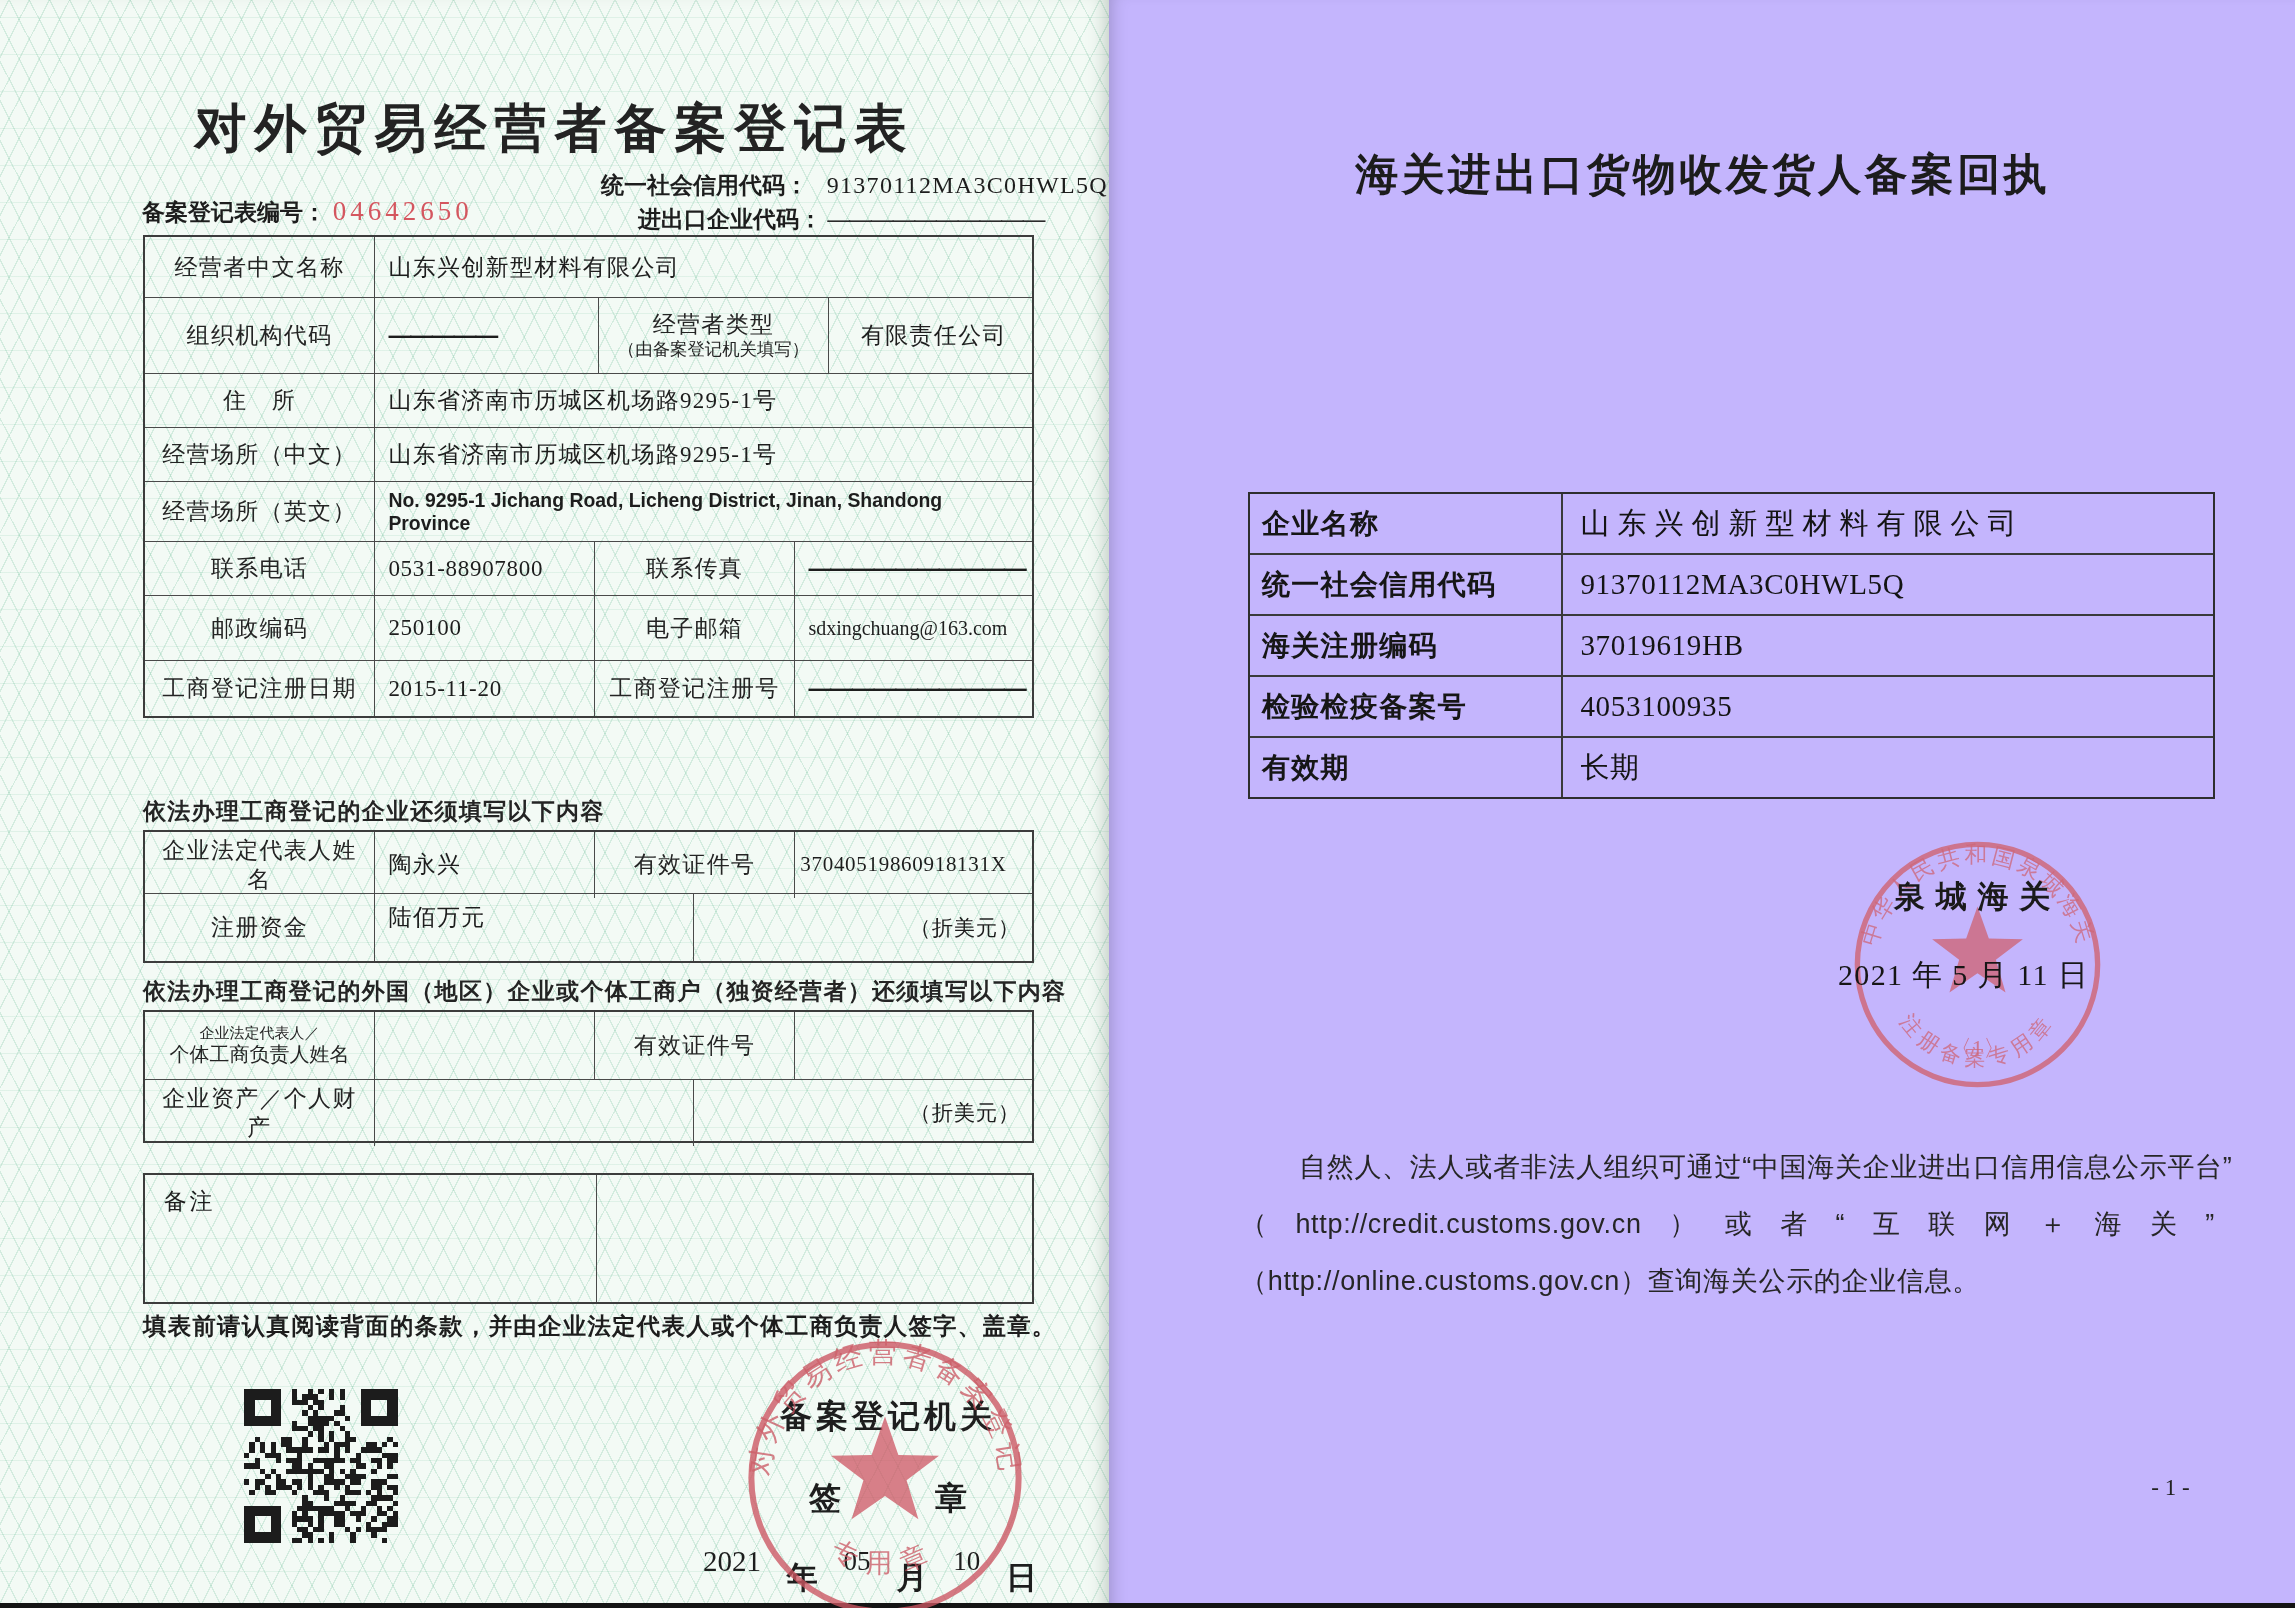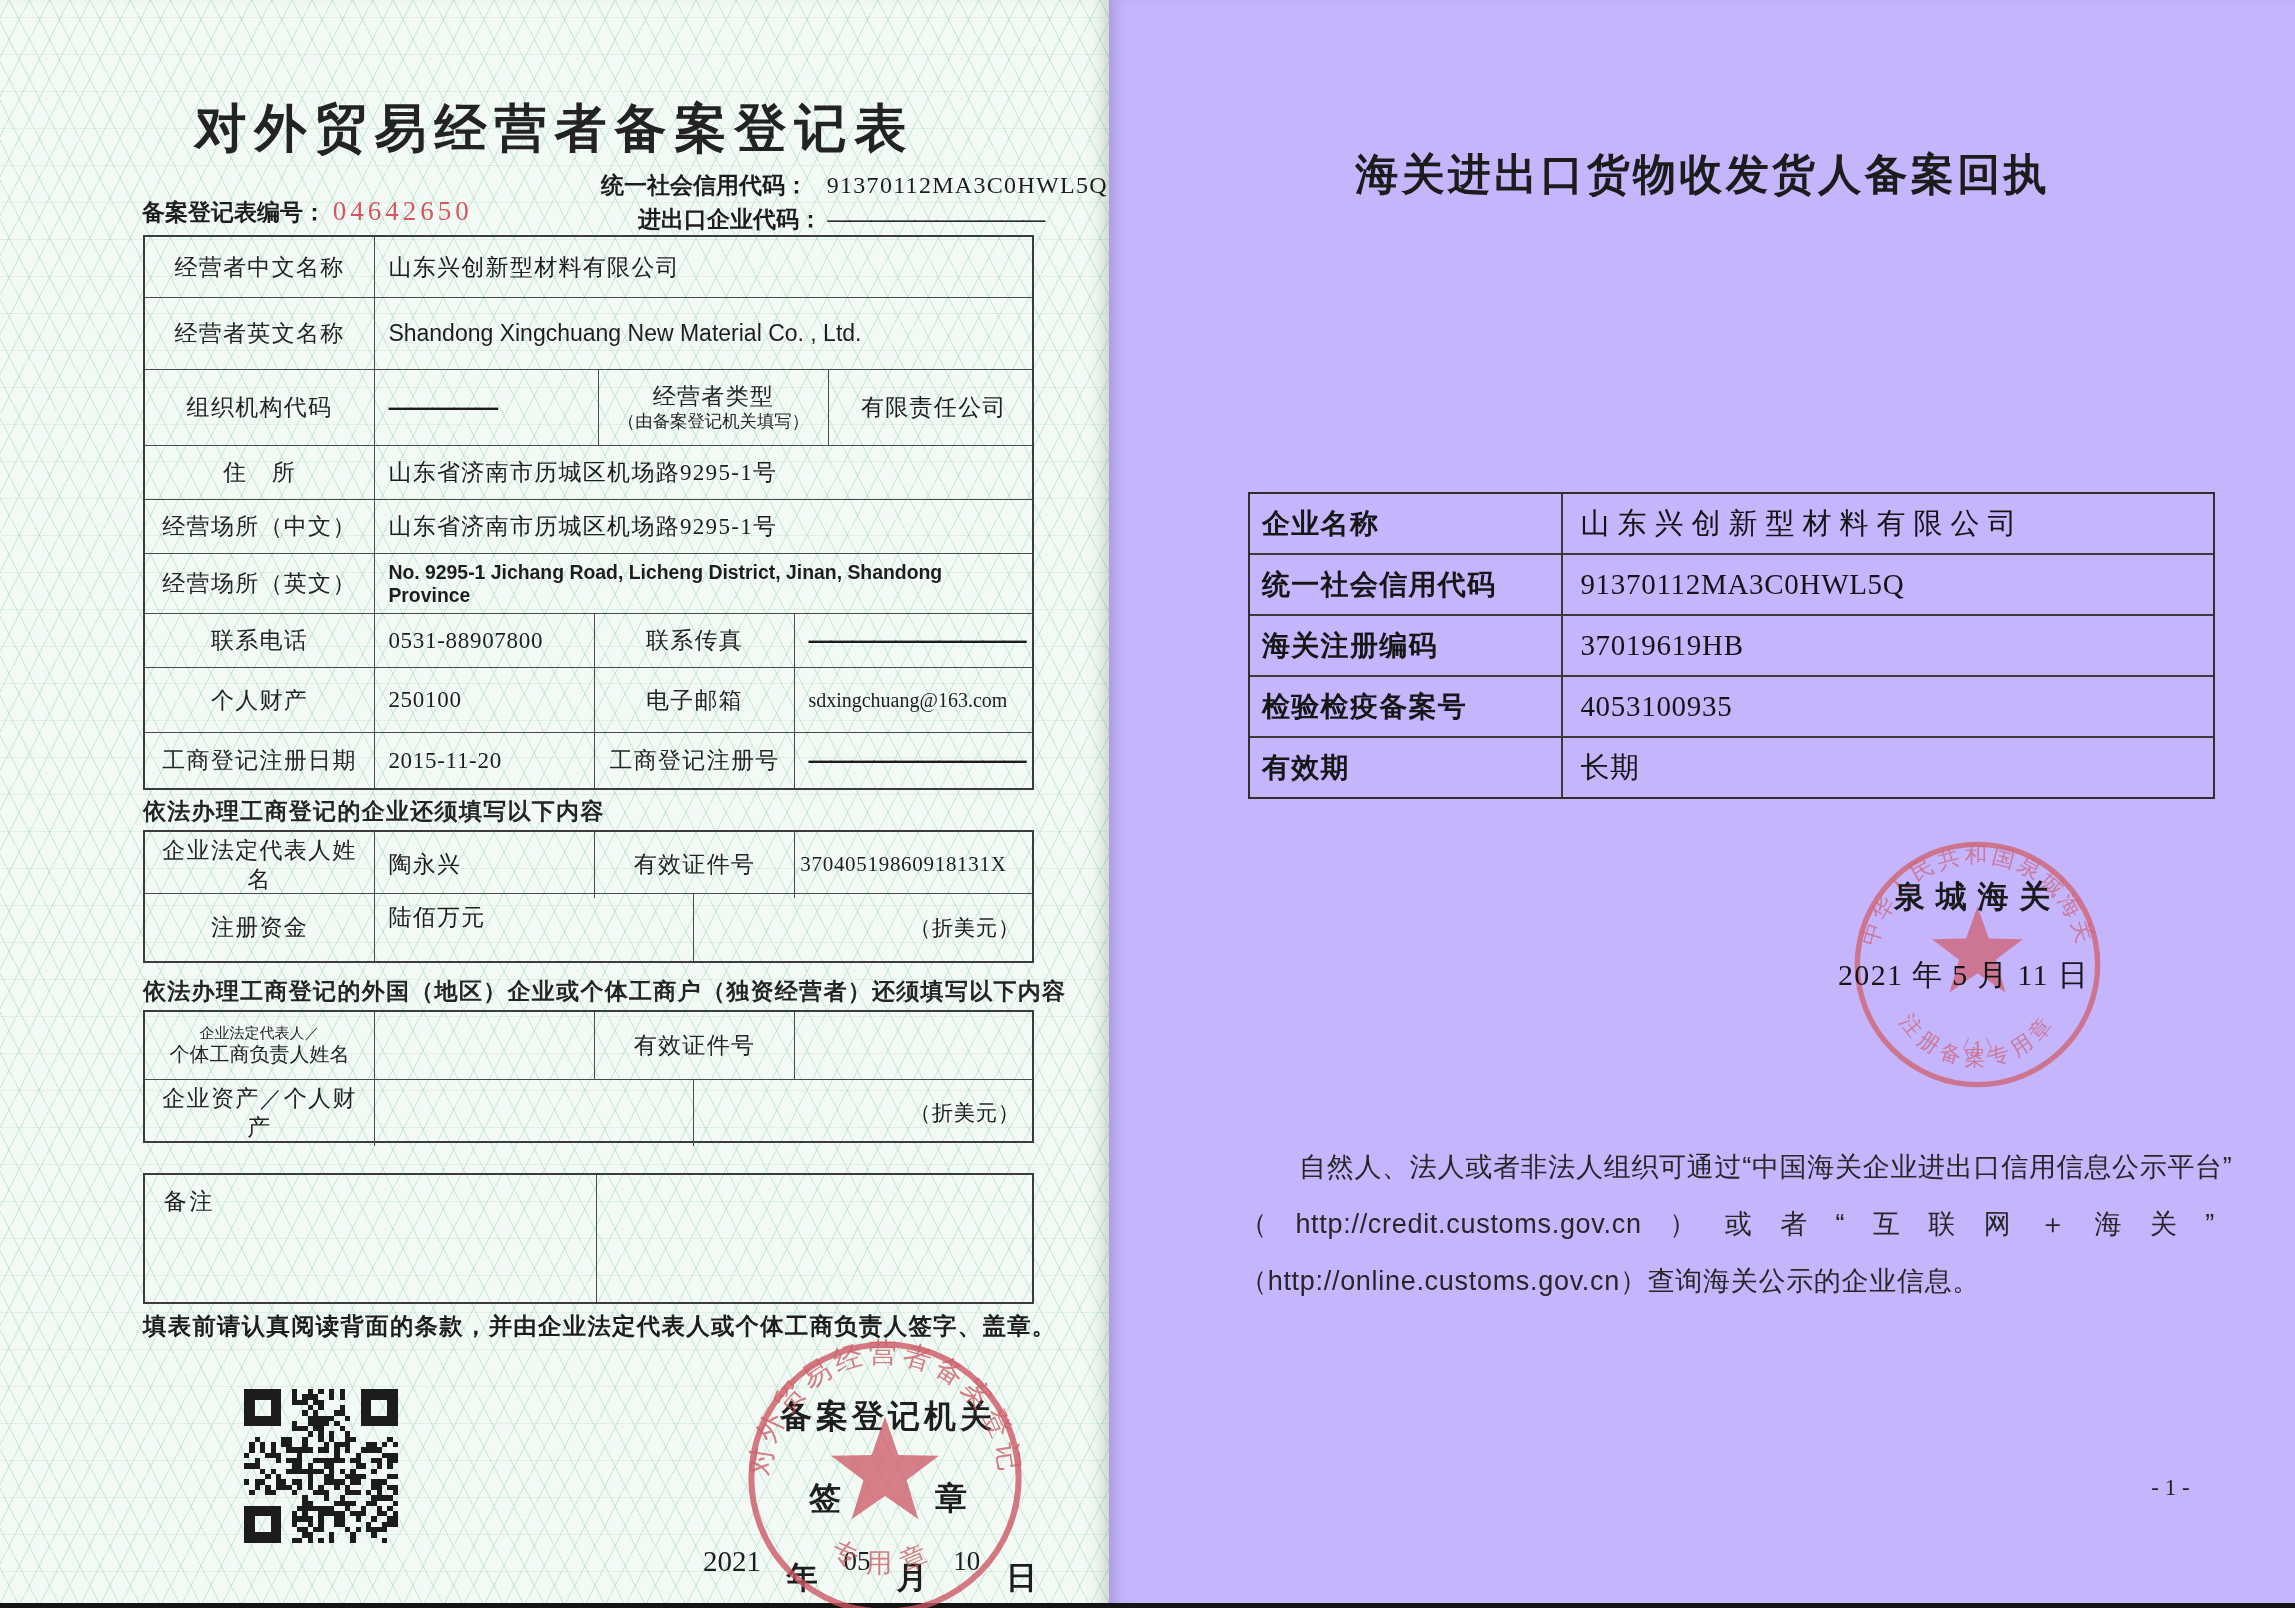--- a/index.html
+++ b/index.html
@@ -110,24 +110,20 @@
 
   <div class="abs l-iecode">
     <span>进出口企业代码：</span><span class="v">——————————</span>
   </div>
 
   <div class="tbl" style="top:235px;">
     <div class="tr h90 r2">
       <div class="td lab">经营者中文名称</div>
       <div class="td val">山东兴创新型材料有限公司</div>
     </div>
-    <div class="tr h106 r2">
-      <div class="td lab">经营者英文名称</div>
-      <div class="td val en">Shandong Xingchuang New Material Co. , Ltd.</div>
-    </div>
     <div class="tr h112 r4c">
       <div class="td lab">组织机构代码</div>
       <div class="td val dash">—————</div>
       <div class="td lab">
         <div>经营者类型</div>
         <div class="sm">（由备案登记机关填写）</div>
       </div>
       <div class="td val center">有限责任公司</div>
     </div>
     <div class="tr h80 r2">
@@ -142,21 +138,21 @@
       <div class="td lab">经营场所（英文）</div>
       <div class="td val en small">No. 9295-1 Jichang Road, Licheng District, Jinan, Shandong Province</div>
     </div>
     <div class="tr h80 r4">
       <div class="td lab">联系电话</div>
       <div class="td val mono-num">0531-88907800</div>
       <div class="td lab">联系传真</div>
       <div class="td val dash">——————————</div>
     </div>
     <div class="tr h96 r4">
-      <div class="td lab">个人财产</div>
+      <div class="td lab">邮政编码</div>
       <div class="td val mono-num">250100</div>
       <div class="td lab">电子邮箱</div>
       <div class="td val email">sdxingchuang@163.com</div>
     </div>
     <div class="tr h82 r4">
       <div class="td lab">工商登记注册日期</div>
       <div class="td val mono-num">2015-11-20</div>
       <div class="td lab">工商登记注册号</div>
       <div class="td val dash">——————————</div>
     </div>

